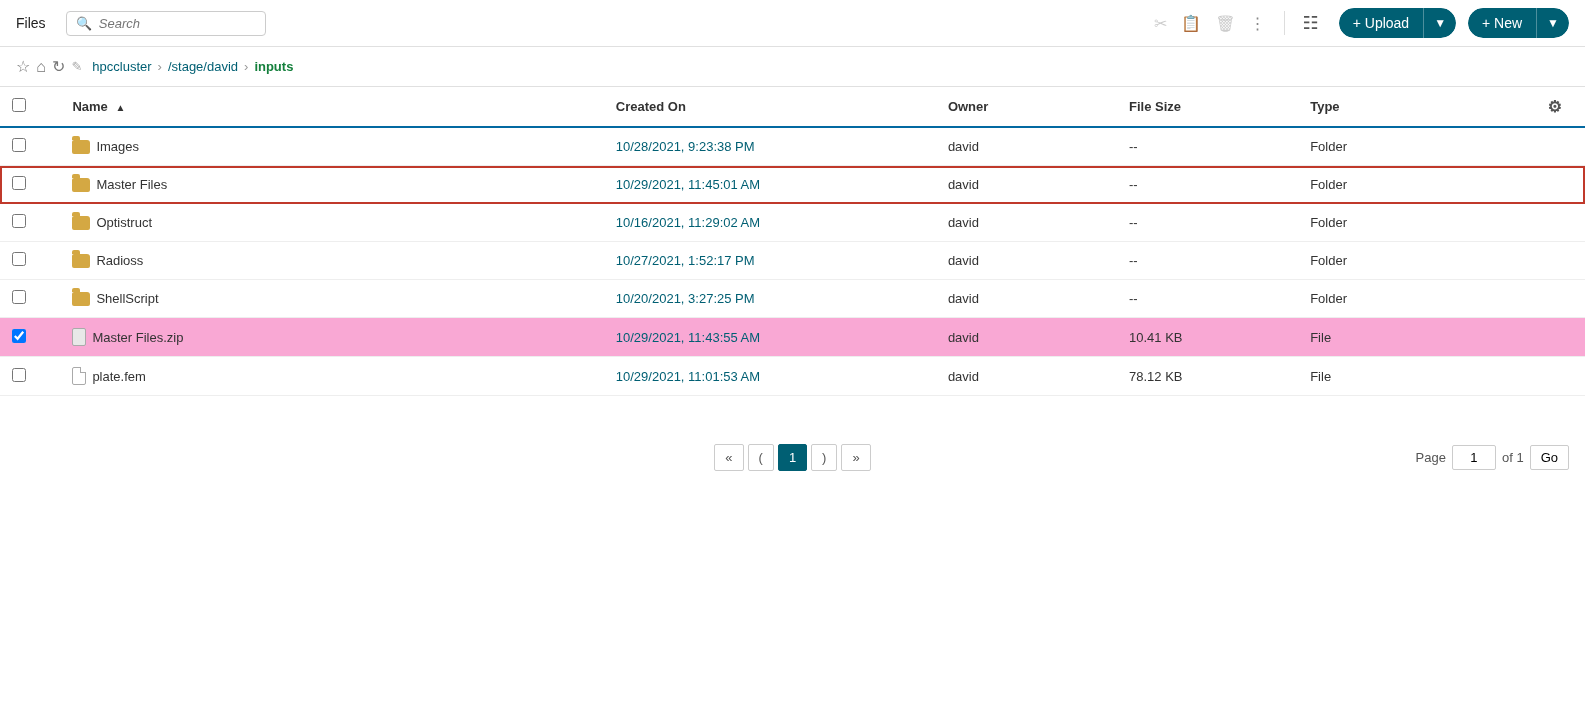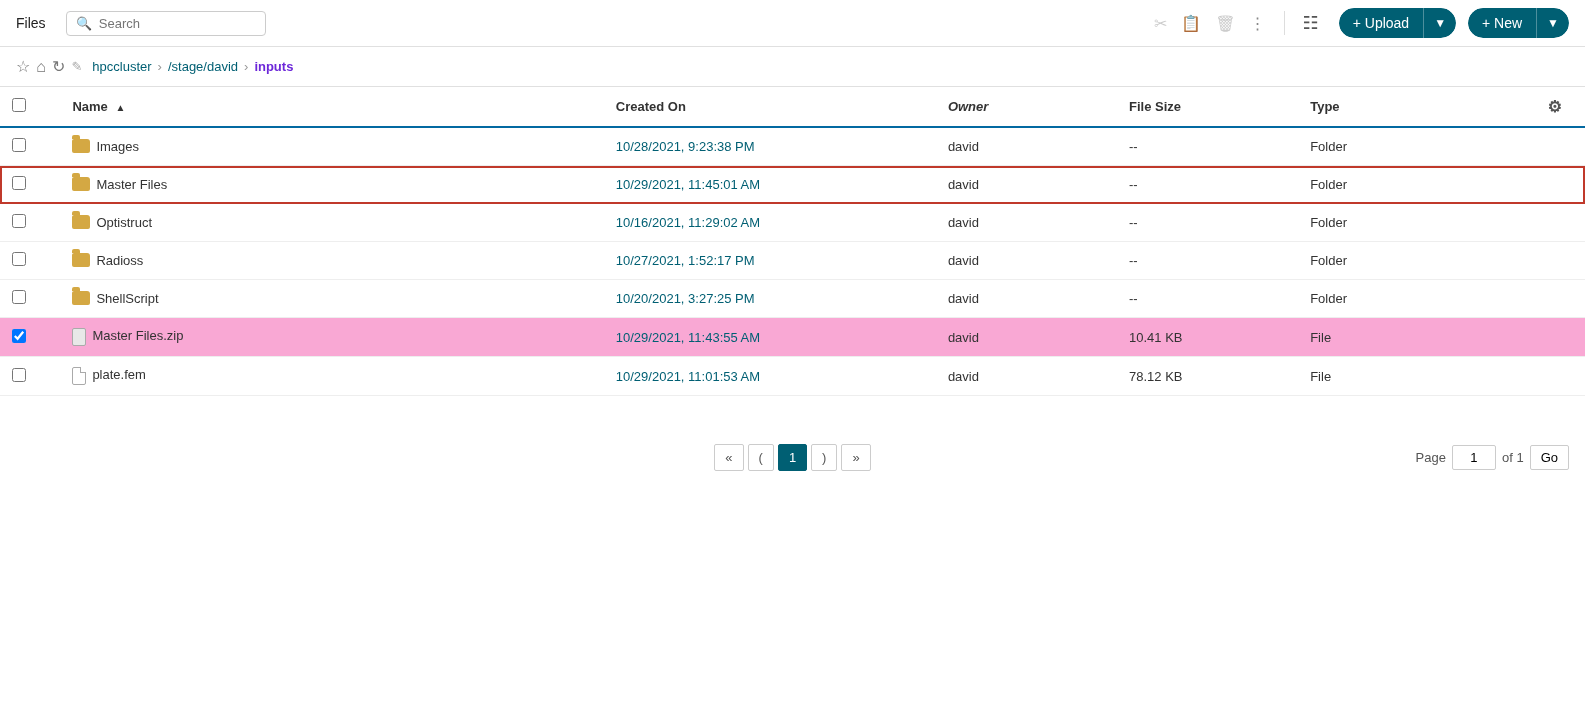--- a/index.html
+++ b/index.html
@@ -30,20 +30,21 @@
       background: #fff;
     }
     .search-icon-inner { color: #888; font-size: 13px; }
     .search-input {
       border: none;
       outline: none;
       font-size: 13px;
       color: #404040;
       background: transparent;
       width: 100%;
+      font-style: italic;
     }
     .header-spacer { flex: 1; }
     .toolbar-icons {
       display: flex;
       align-items: center;
       gap: 14px;
       margin-right: 8px;
     }
     .toolbar-icon {
       color: #888;
@@ -86,59 +87,59 @@
       align-items: center;
       padding: 10px 16px;
       gap: 6px;
       border-bottom: 1px solid #e0e0e0;
       font-size: 13px;
       color: #555;
     }
     .breadcrumb-icon { color: #777; cursor: pointer; font-size: 16px; }
     .breadcrumb-link { color: #005f73; cursor: pointer; }
     .breadcrumb-sep { color: #999; }
-    .breadcrumb-current { font-weight: 600; color: #6d28d9; }
+    .breadcrumb-current { font-weight: 600; color: #15803d; }
     .breadcrumb-edit { color: #aaa; cursor: pointer; font-size: 13px; margin-right: 4px; }
 
     
     .table-container { width: 100%; overflow-x: auto; }
     table { width: 100%; border-collapse: collapse; }
     thead tr { border-bottom: 2px solid #0369a1; }
     thead th {
       padding: 10px 12px;
       text-align: left;
       font-weight: 600;
       font-size: 13px;
       color: #333;
       background: #fff;
       white-space: nowrap;
     }
     thead th.checkbox-col { width: 40px; }
     thead th.name-col { width: 360px; }
     thead th.created-col { width: 220px; }
-    thead th.owner-col { width: 120px; font-style: italic; }
+    thead th.owner-col { width: 120px; }
     thead th.size-col { width: 120px; }
     thead th.type-col { width: 150px; }
     thead th.settings-col { width: 40px; text-align: center; }
 
     tbody tr { border-bottom: 1px solid #eee; }
     tbody tr.selected-row { background: #f9a8d4; }
     tbody tr.highlighted-row { outline: 2px solid #c0392b; outline-offset: -2px; }
     tbody td { padding: 10px 12px; font-size: 13px; color: #333; }
     tbody td.created-date { color: #005f73; }
 
     .folder-icon { display: inline-block; width: 18px; height: 14px; background: #d4a843; border-radius: 2px 3px 2px 2px; position: relative; margin-right: 6px; vertical-align: middle; }
     .folder-icon::before { content: ''; position: absolute; top: -4px; left: 0; width: 8px; height: 4px; background: #d4a843; border-radius: 2px 2px 0 0; }
 
     .file-icon { display: inline-block; width: 14px; height: 18px; border: 1.5px solid #aaa; border-radius: 2px; position: relative; margin-right: 6px; vertical-align: middle; background: #fff; }
     .file-icon::before { content: ''; position: absolute; top: -1px; right: -1px; width: 5px; height: 5px; border-left: 1.5px solid #aaa; border-bottom: 1.5px solid #aaa; background: #fff; }
 
     .zip-icon { display: inline-block; width: 14px; height: 18px; border: 1.5px solid #aaa; border-radius: 2px; position: relative; margin-right: 6px; vertical-align: middle; background: #e8e8e8; }
 
-    .name-cell { display: flex; align-items: flex-start; }
+    .name-cell { display: flex; align-items: center; }
     input[type="checkbox"] { width: 14px; height: 14px; cursor: pointer; }
 
     
     .sort-arrow { margin-left: 4px; font-size: 10px; }
 
     
     .pagination {
       display: flex;
       align-items: center;
       justify-content: center;

